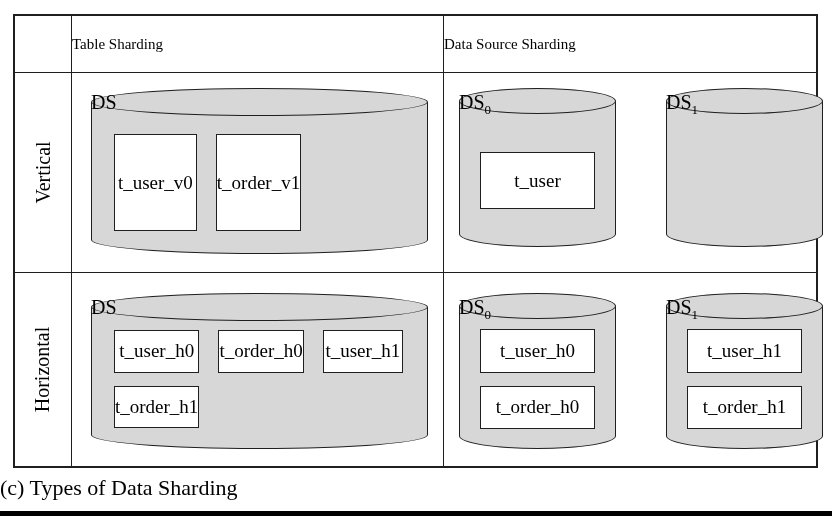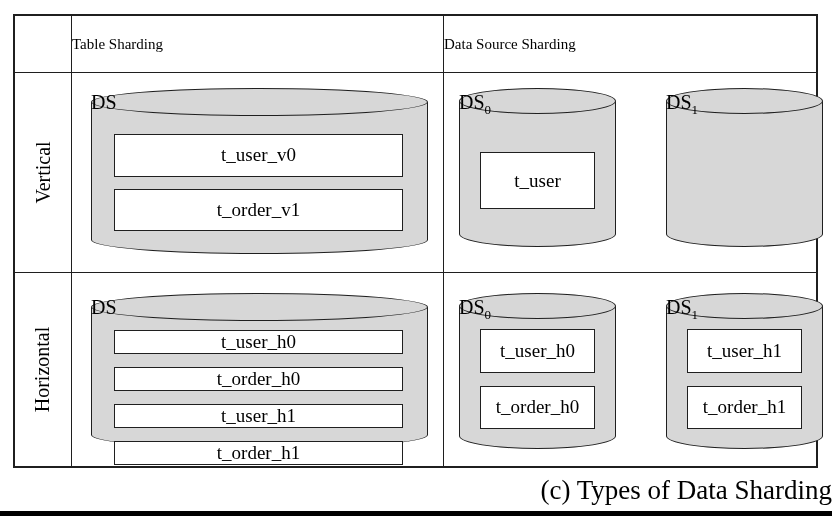--- a/index.html
+++ b/index.html
@@ -67,39 +67,39 @@
     display: flex; align-items: center; justify-content: center;
     font-size: 19px;
   }
 
   
   .cyl.big { left: 19px; width: 337px; --ry: 14px; }
   .cyl.big.v { top: 15px; height: 166px; }
   .cyl.big.h { top: 20px; height: 156px; }
   .cyl.big .cyl-content {
     left: 23px; right: 25px;
-    grid-template-columns: 1fr;
+    grid-template-columns: 1fr 1fr 1fr;
     column-gap: 19px;
   }
   .cyl.big.v .cyl-content { top: 46px; bottom: 23px; row-gap: 12px; }
   .cyl.big.h .cyl-content { top: 37px; bottom: 21px; row-gap: 13px; }
 
   
   .cyl.small { width: 157px; --ry: 13px; }
   .cyl.small.pos0 { left: 15px; }
   .cyl.small.pos1 { left: 198px; margin-left: 24px; }
   .cyl.small.v { top: 15px; height: 159px; }
   .cyl.small.h { top: 20px; height: 156px; }
   .cyl.small.v .cyl-content { left: 21px; right: 21px; top: 64px; height: 57px; grid-template-columns: 1fr; }
   .cyl.small.h .cyl-content { left: 21px; right: 21px; top: 36px; bottom: 20px; grid-template-columns: 1fr; row-gap: 13px; }
 
   
   .caption {
     position: absolute; left: 0; right: 0; top: 475px;
-    text-align: right; font-size: 27px;
+    text-align: left; font-size: 22px;
   }
   .bottom-bar {
     position: absolute; left: 0; right: 0; top: 511px; height: 5px;
     background: var(--bottom-bar, #000000);
   }
 </style>
 </head>
 <body>
 
 <div class="canvas">

